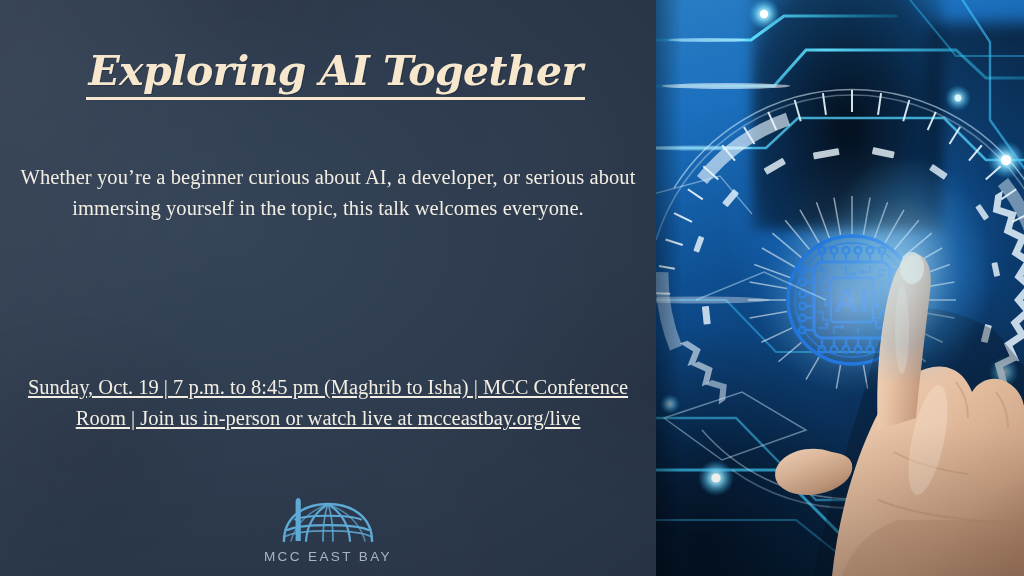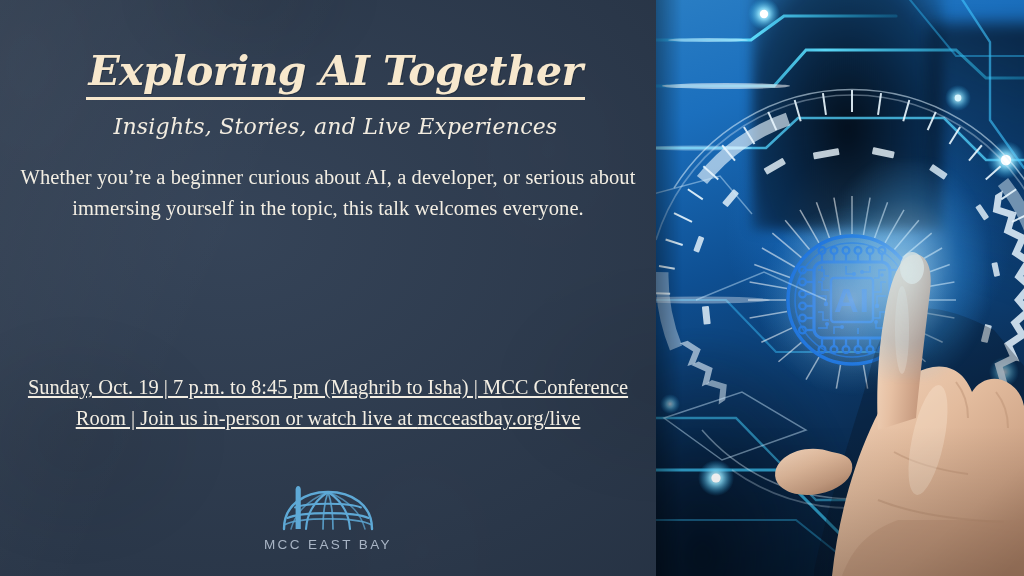--- a/index.html
+++ b/index.html
@@ -87,21 +87,21 @@
     font-size:20.5px; line-height:1.52; color:#f3eee3;text-decoration:underline;
   }
   .details-url{
     text-decoration:underline;
     text-underline-offset:2px;
     color:#f3eee3;
   }
 
   
   .logo-block{
-    position:absolute; left:0; right:0; bottom:24px;
+    position:absolute; left:0; right:0; bottom:12px;
     display:flex; flex-direction:column; align-items:center; gap:2px;
   }
   .logo-mark{ display:block; }
   .logo-text{
     font-family:"Liberation Sans","DejaVu Sans",sans-serif;
     font-size:13.5px; letter-spacing:2.4px; font-weight:400;
     color:#a8b4c4;
   }
 
   
@@ -150,21 +150,20 @@
 <div class="poster">
 
   <section class="left-panel">
     <div class="ornament"></div>
     <div class="vignette"></div>
 
     <div class="content">
 
       <div class="title-wrap">
         <h1 class="poster-title">Exploring AI Together</h1>
-        <div class="poster-subtitle">Insights, Stories, and Live Experiences</div>
       </div>
 
       <div class="body-block">
         <p class="body-para">Whether you’re a beginner curious about AI, a developer, or serious about immersing yourself in the topic, this talk welcomes everyone.</p>
       </div>
 
       <div class="details-block">
         <p class="details-text"><span>Sunday, Oct. 19 | 7 p.m. to 8:45 pm (Maghrib to Isha) | MCC Conference Room | Join us in-person or watch live at </span><a class="details-url" href="#">mcceastbay.org/live</a></p>
       </div>
 

